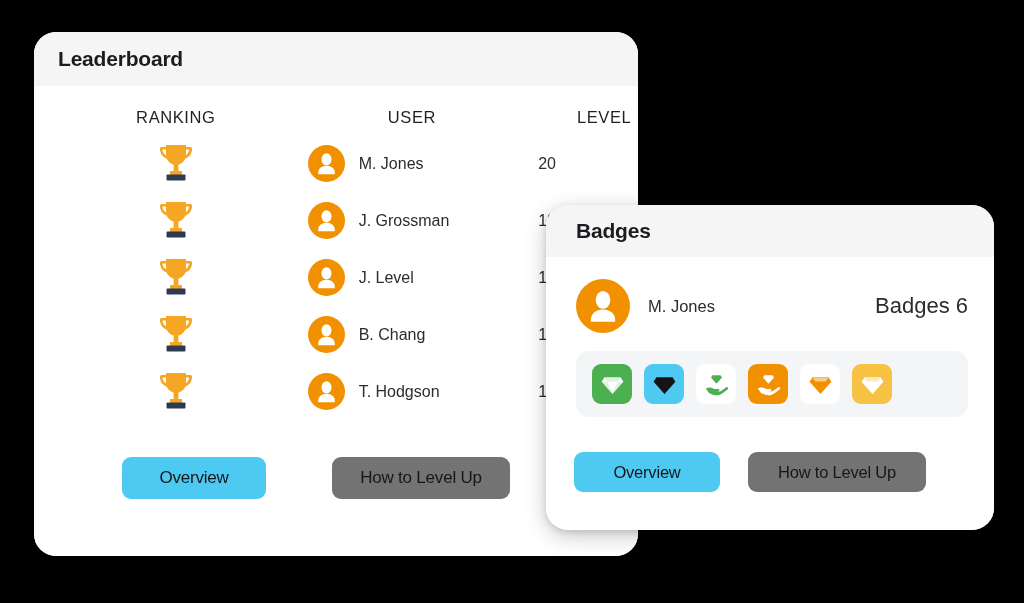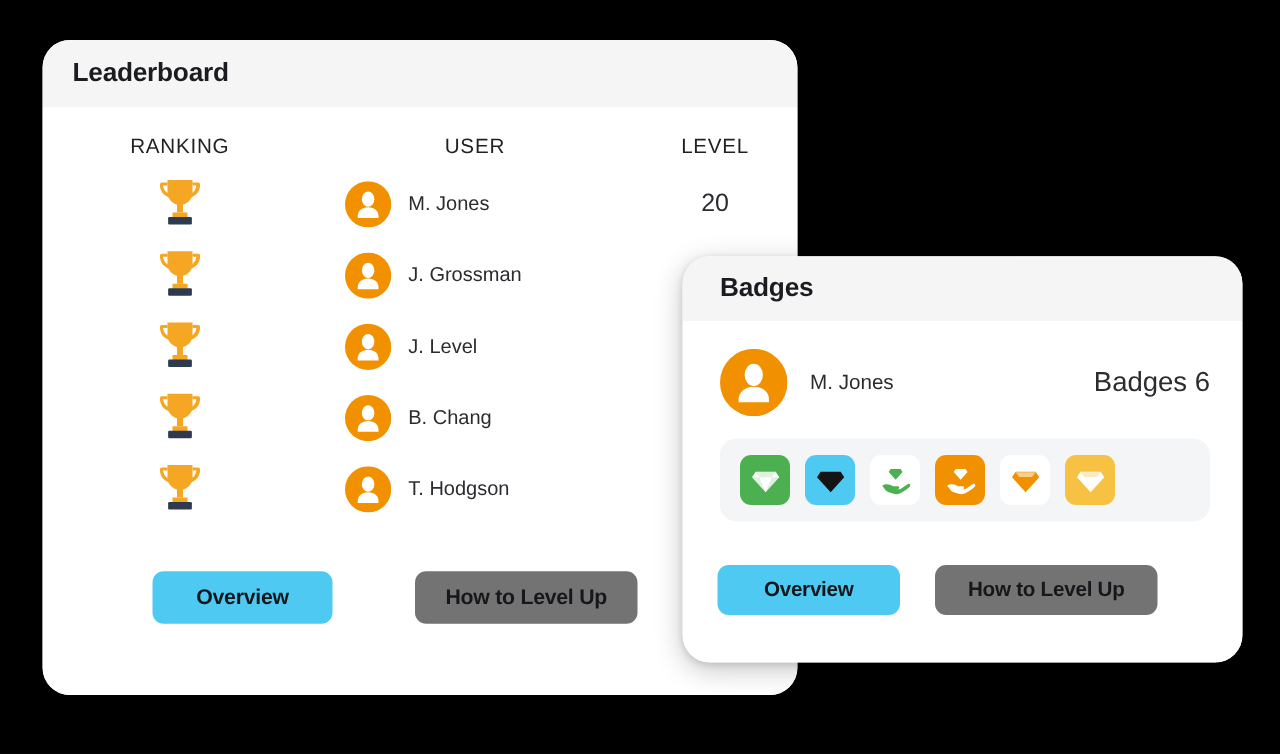--- a/index.html
+++ b/index.html
@@ -68,37 +68,38 @@
     height: calc(100% - 54px);
     position: relative;
   }
   #badges-card .card-body { height: calc(100% - 52px); }
 
   
   .lb-table {
     width: 100%;
     border-collapse: collapse;
     table-layout: fixed;
+    margin-left: 32px;
   }
   .lb-table th {
     font-size: 16.5px;
     font-weight: 400;
     color: #1f2024;
     letter-spacing: 0.6px;
     text-align: center;
     padding: 22px 0 8px 0;
   }
   .col-rank  { width: 200px; }
   .col-user  { width: 230px; }
   .col-level { width: 120px; }
 
   .lb-table td { padding: 0; vertical-align: middle; height: 57px; }
 
   .cell-rank  { text-align: center; }
-  .cell-level { text-align: center; font-size: 20px; color: #2b2c30; }
+  .cell-level { font-size: 16px; color: #2b2c30; }
 
   .cell-user {
     display: flex;
     align-items: center;
     gap: 14px;
     padding-left: 22px;
     height: 57px;
   }
   .user-name { font-size: 16px; color: #2b2c30; white-space: nowrap; }
 
@@ -111,21 +112,21 @@
     display: flex;
     align-items: center;
   }
   #leaderboard-card .btn-row { left: 88px; bottom: 57px; gap: 66px; }
   #badges-card .btn-row { left: 28px; bottom: 38px; gap: 28px; }
 
   .btn {
     border: none;
     border-radius: 9px;
     font-family: "Liberation Sans", sans-serif;
-    font-weight: 700;
+    font-weight: 400;
     font-size: 17px;
     color: #16171b;
     cursor: pointer;
     letter-spacing: -0.2px;
     white-space: nowrap;
     padding: 0 18px;
     height: 42px;
     line-height: 42px;
   }
   .btn-primary { background: #4ec9f2; min-width: 144px; }

